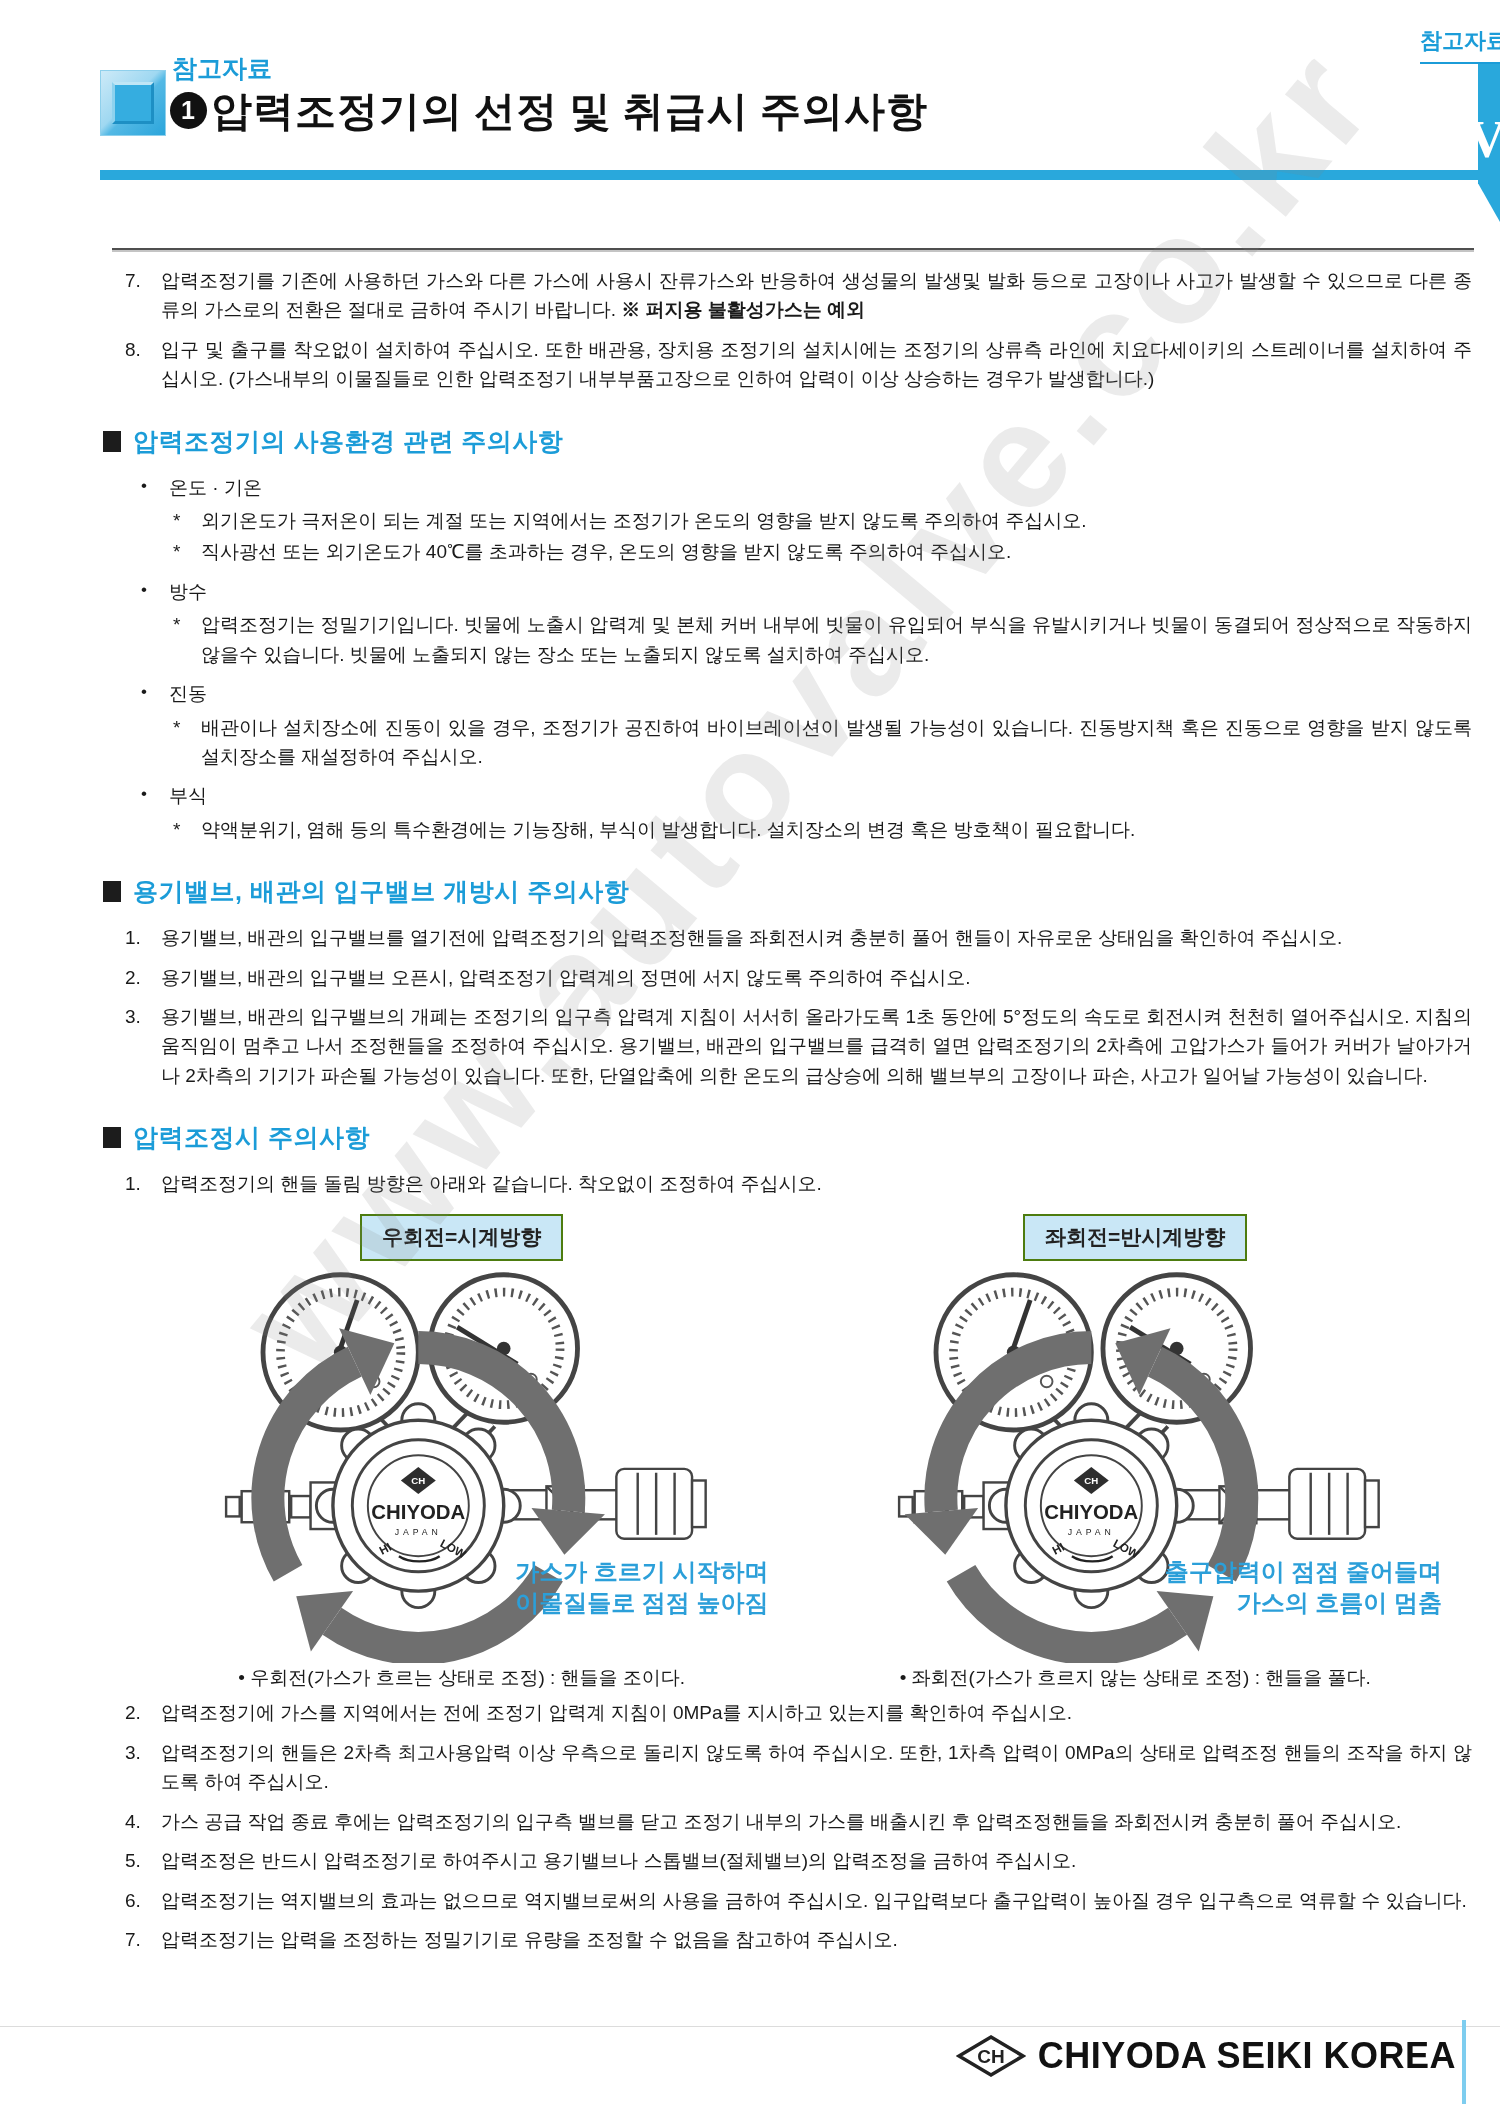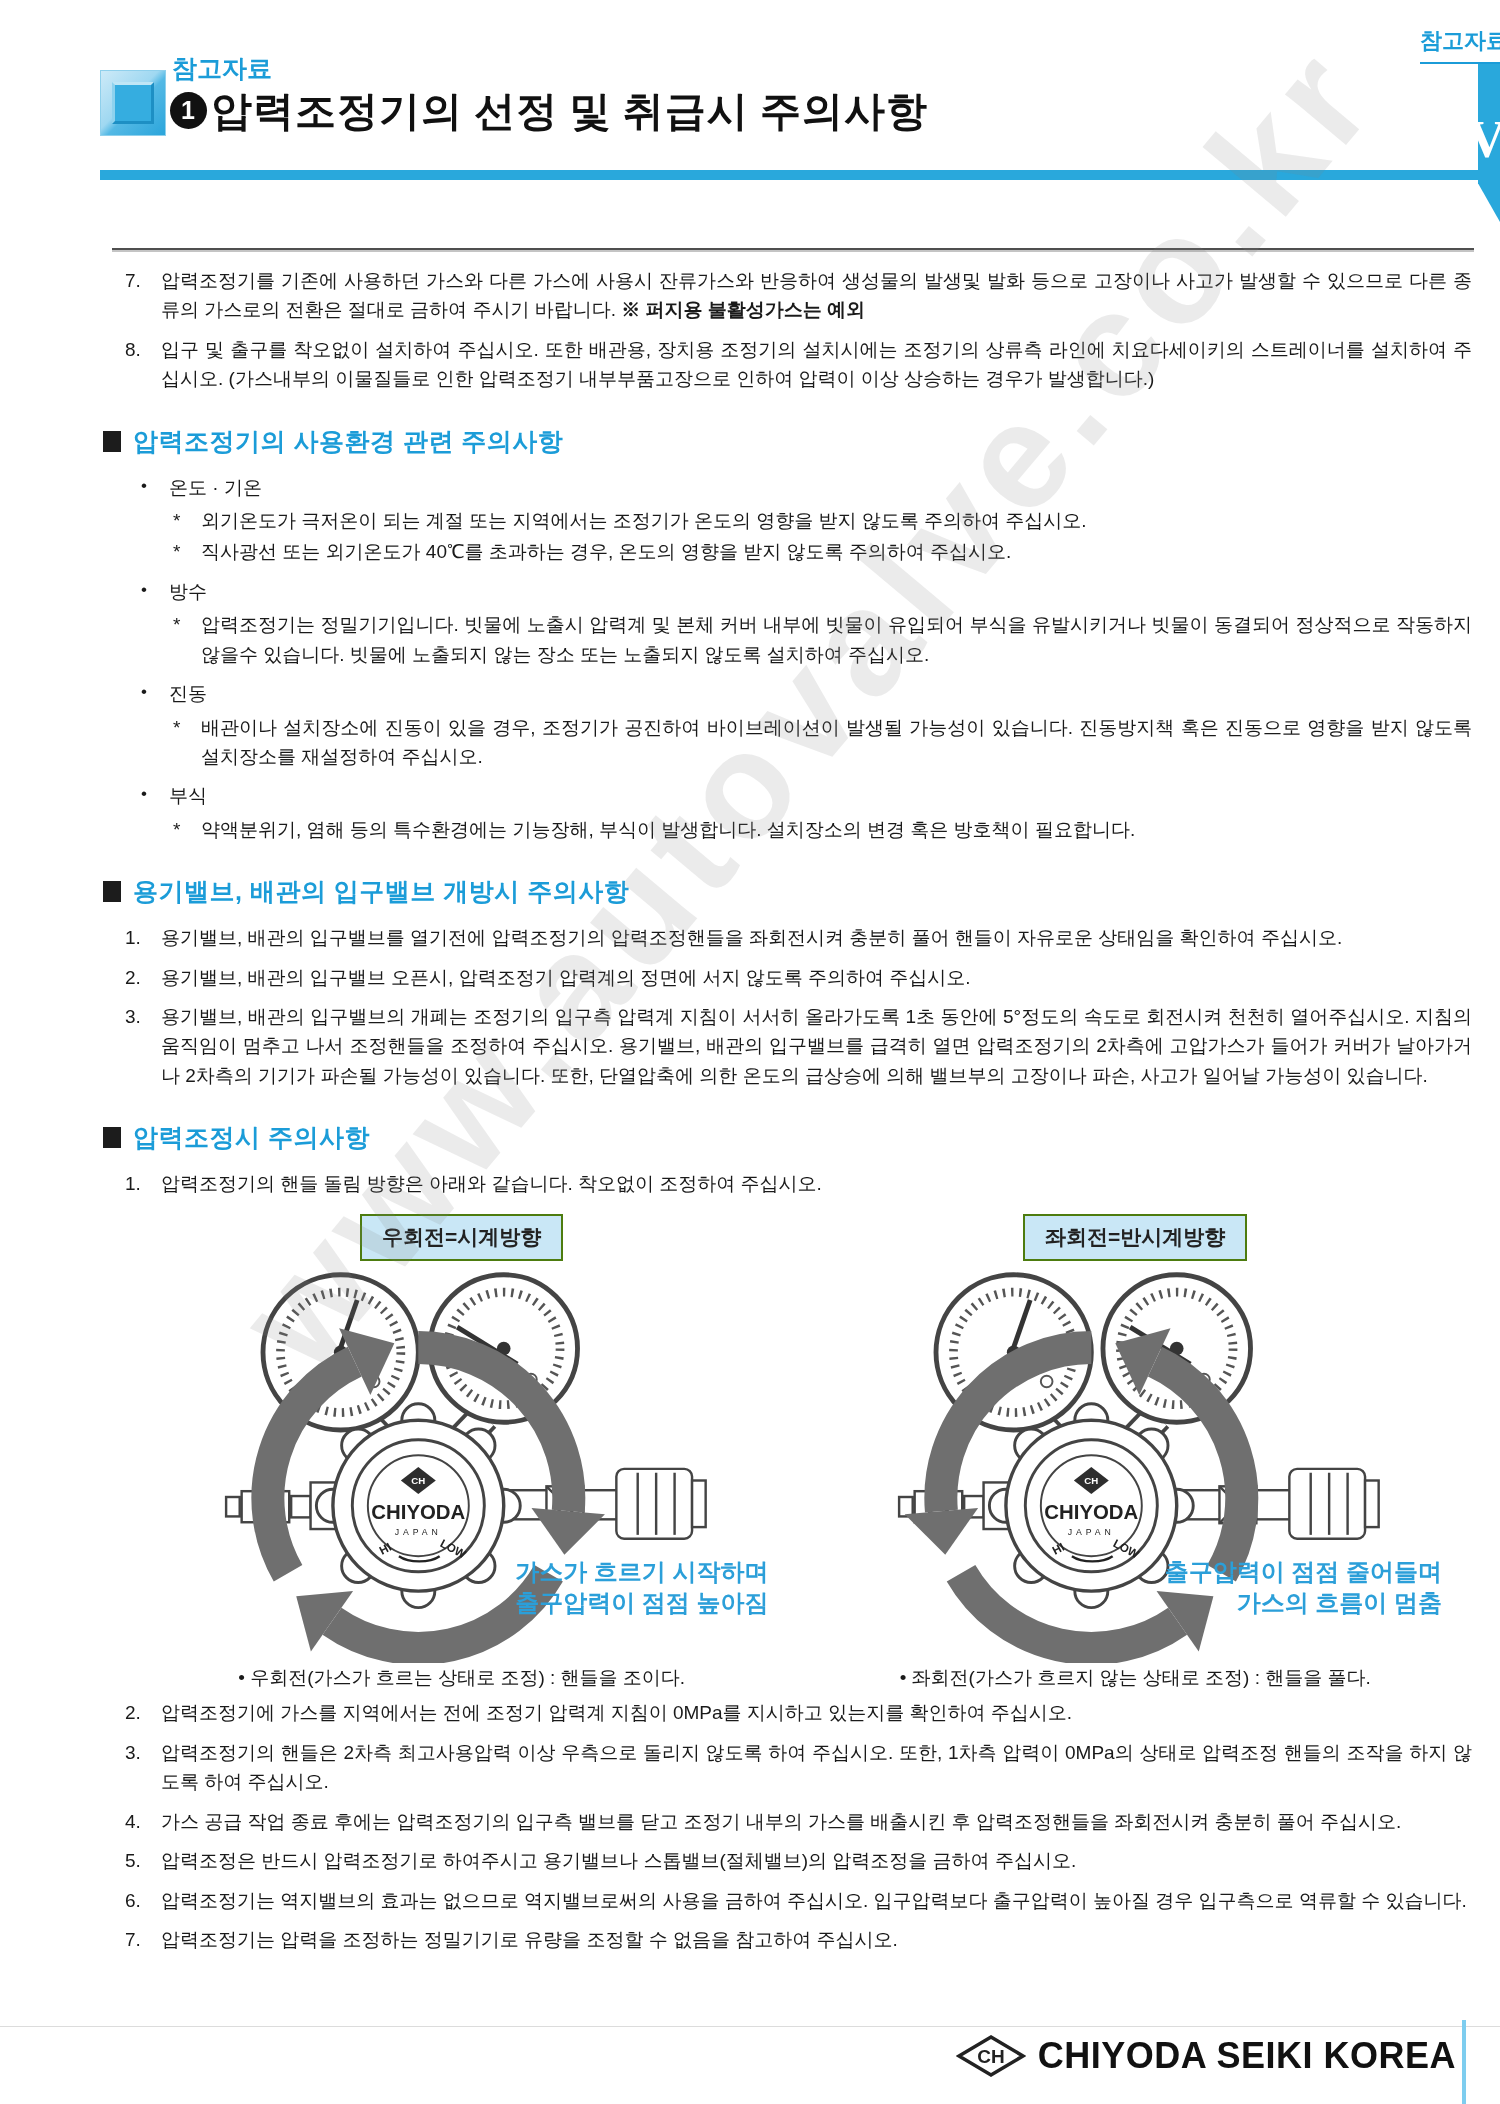--- a/index.html
+++ b/index.html
@@ -246,21 +246,21 @@
             <text x="260" y="236" text-anchor="middle" font-size="10" font-weight="bold" fill="#fff">CH</text>
             <text x="260" y="272" text-anchor="middle" font-size="21" font-weight="bold" fill="#222" font-family="Liberation Sans,sans-serif">CHIYODA</text>
             <text x="260" y="288" text-anchor="middle" font-size="9" letter-spacing="4" fill="#222">JAPAN</text>
             <text x="228" y="306" text-anchor="middle" font-size="12" font-weight="bold" fill="#222" transform="rotate(-28 228 306)">HI</text>
             <text x="294" y="306" text-anchor="middle" font-size="12" font-weight="bold" fill="#222" transform="rotate(28 294 306)">LOW</text>
             <path d="M 240 310 A 26 13 0 0 0 282 310" stroke="#222" stroke-width="2.5" fill="none"></path>
           </g>
         </svg>
         <div class="ann">
           <div>가스가 흐르기 시작하며</div>
-          <div>출구압력이 점점 높아짐</div>
+          <div>이물질들로 점점 높아짐</div>
         </div>
         <div class="diag-cap">• 우회전(가스가 흐르는 상태로 조정) : 핸들을 조이다.</div>
       </div>
 
       <div class="diag">
         <span class="diag-label">좌회전=반시계방향</span>
         <svg class="reg" viewBox="40 10 530 410">
           <g stroke="#444" stroke-width="2.5" fill="#fff">
             <rect x="62" y="249" width="14" height="20"></rect>
             <rect x="78" y="243" width="15" height="32"></rect>

